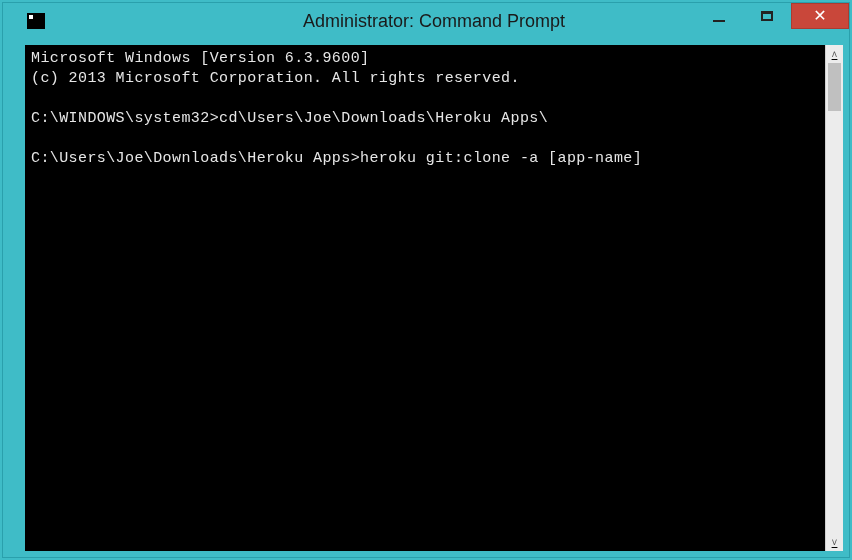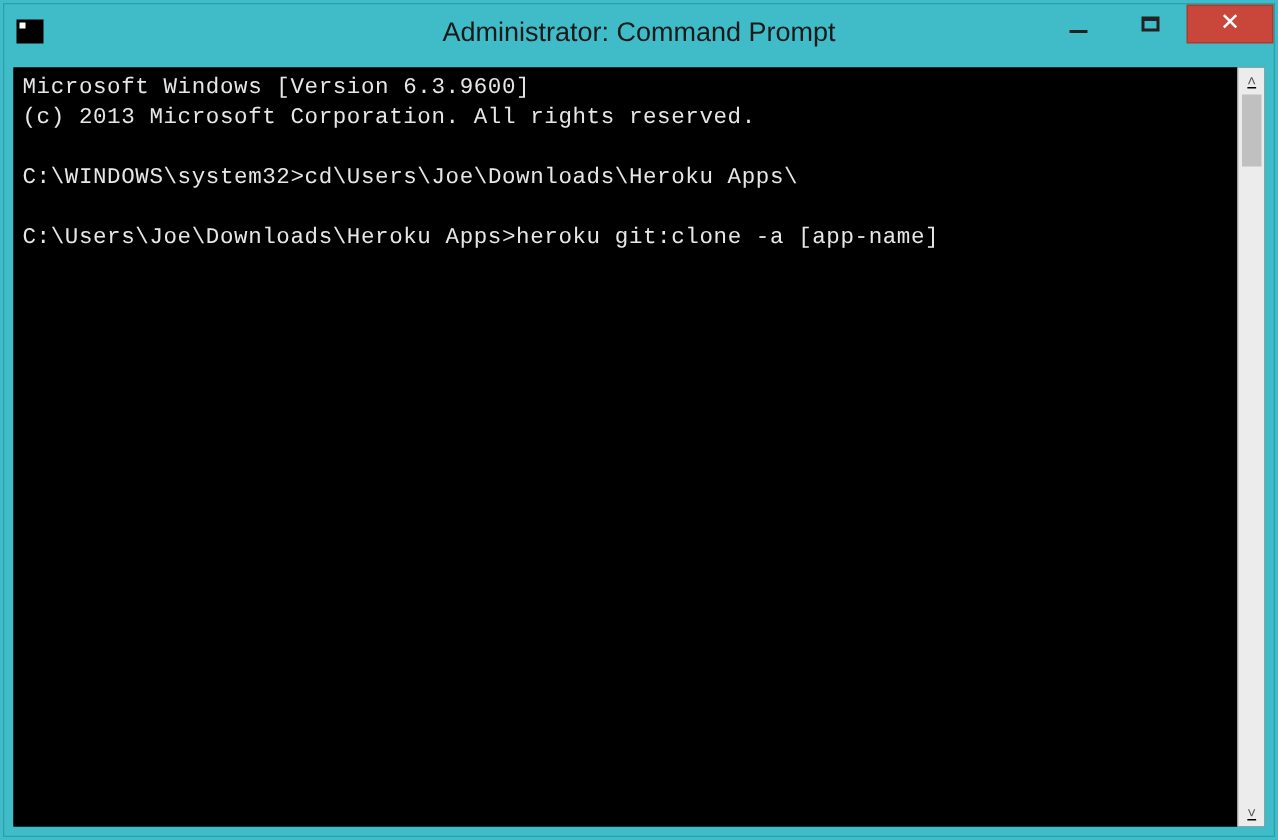--- a/index.html
+++ b/index.html
@@ -1,17 +1,17 @@
 <!DOCTYPE html>
 <html><head>
   <meta charset="utf-8">
   <style>
     * { margin: 0; padding: 0; box-sizing: border-box; }
     body { width: 852px; height: 560px; background: #3fbcc7; padding: 2px; font-family: "Segoe UI", Tahoma, sans-serif; overflow: hidden; }
-    .window { width: 100%; height: 100%; display: flex; flex-direction: column; border: 1px solid #2aa0ac; }
+    .window { width: 100%; height: 100%; display: flex; flex-direction: column; border: 1px solid #2aa0ac; padding-left: 16px; }
     .titlebar { height: 36px; background: #3fbcc7; display: flex; align-items: center; position: relative; }
     .titlebar-icon { width: 18px; height: 16px; background: #000; margin-left: 8px; position: relative; }
     .titlebar-icon::before { content: ""; position: absolute; top: 2px; left: 2px; width: 4px; height: 4px; background: #fff; }
     .titlebar-icon::after { content: ""; position: absolute; top: 8px; left: 2px; right: 2px; bottom: 2px; background: #000; }
     .title-text { position: absolute; left: 50%; transform: translateX(-50%); color: #1a1a1a; font-size: 18px; white-space: nowrap; }
     .win-controls { margin-left: auto; display: flex; height: 28px; align-self: flex-start; }
     .win-btn { width: 48px; height: 26px; display: flex; align-items: center; justify-content: center; cursor: pointer; }
     .win-btn.minimize, .win-btn.maximize { color: #222; }
     .win-btn.close { background: #c9473a; color: #fff; width: 58px; position: relative; }
     .win-btn.close::after { content: ""; position: absolute; inset: 0; border: 1px solid rgba(0,0,0,0.15); }

